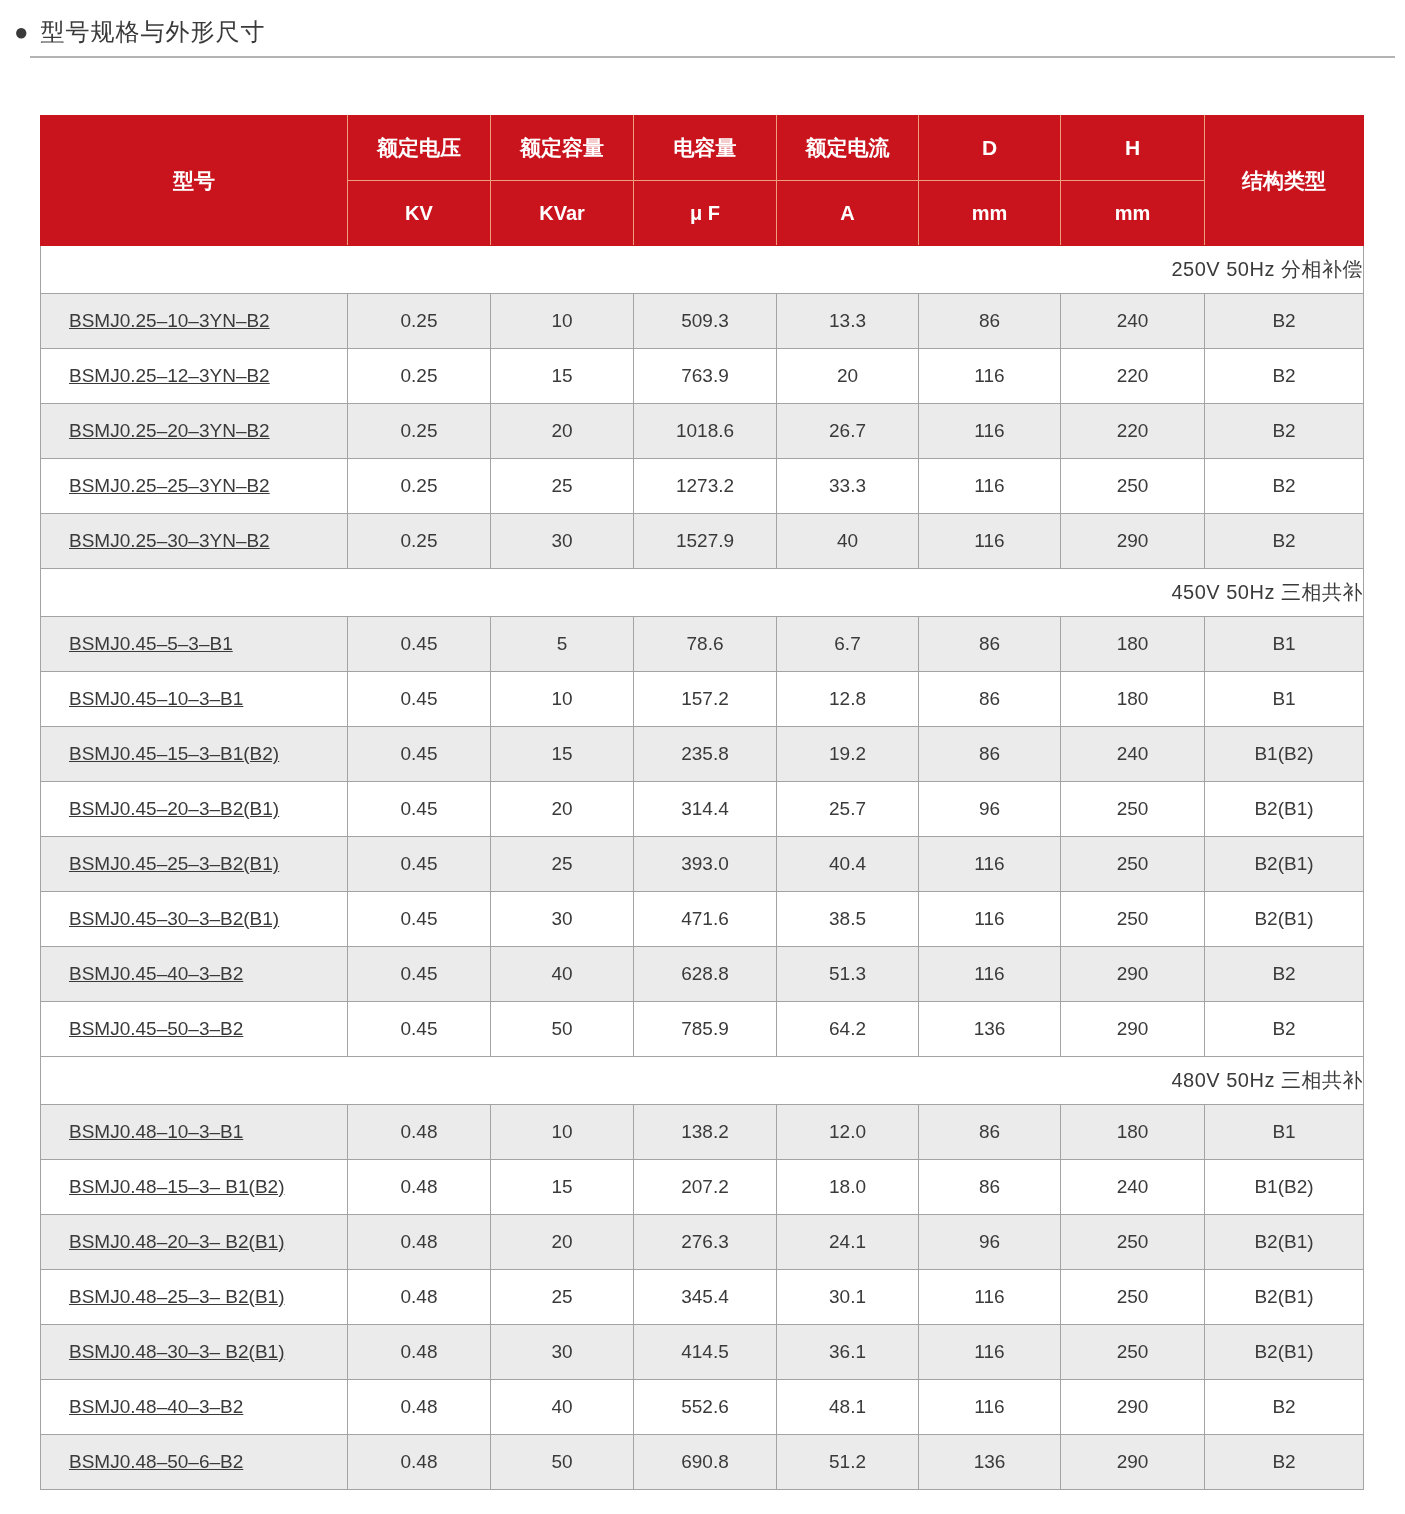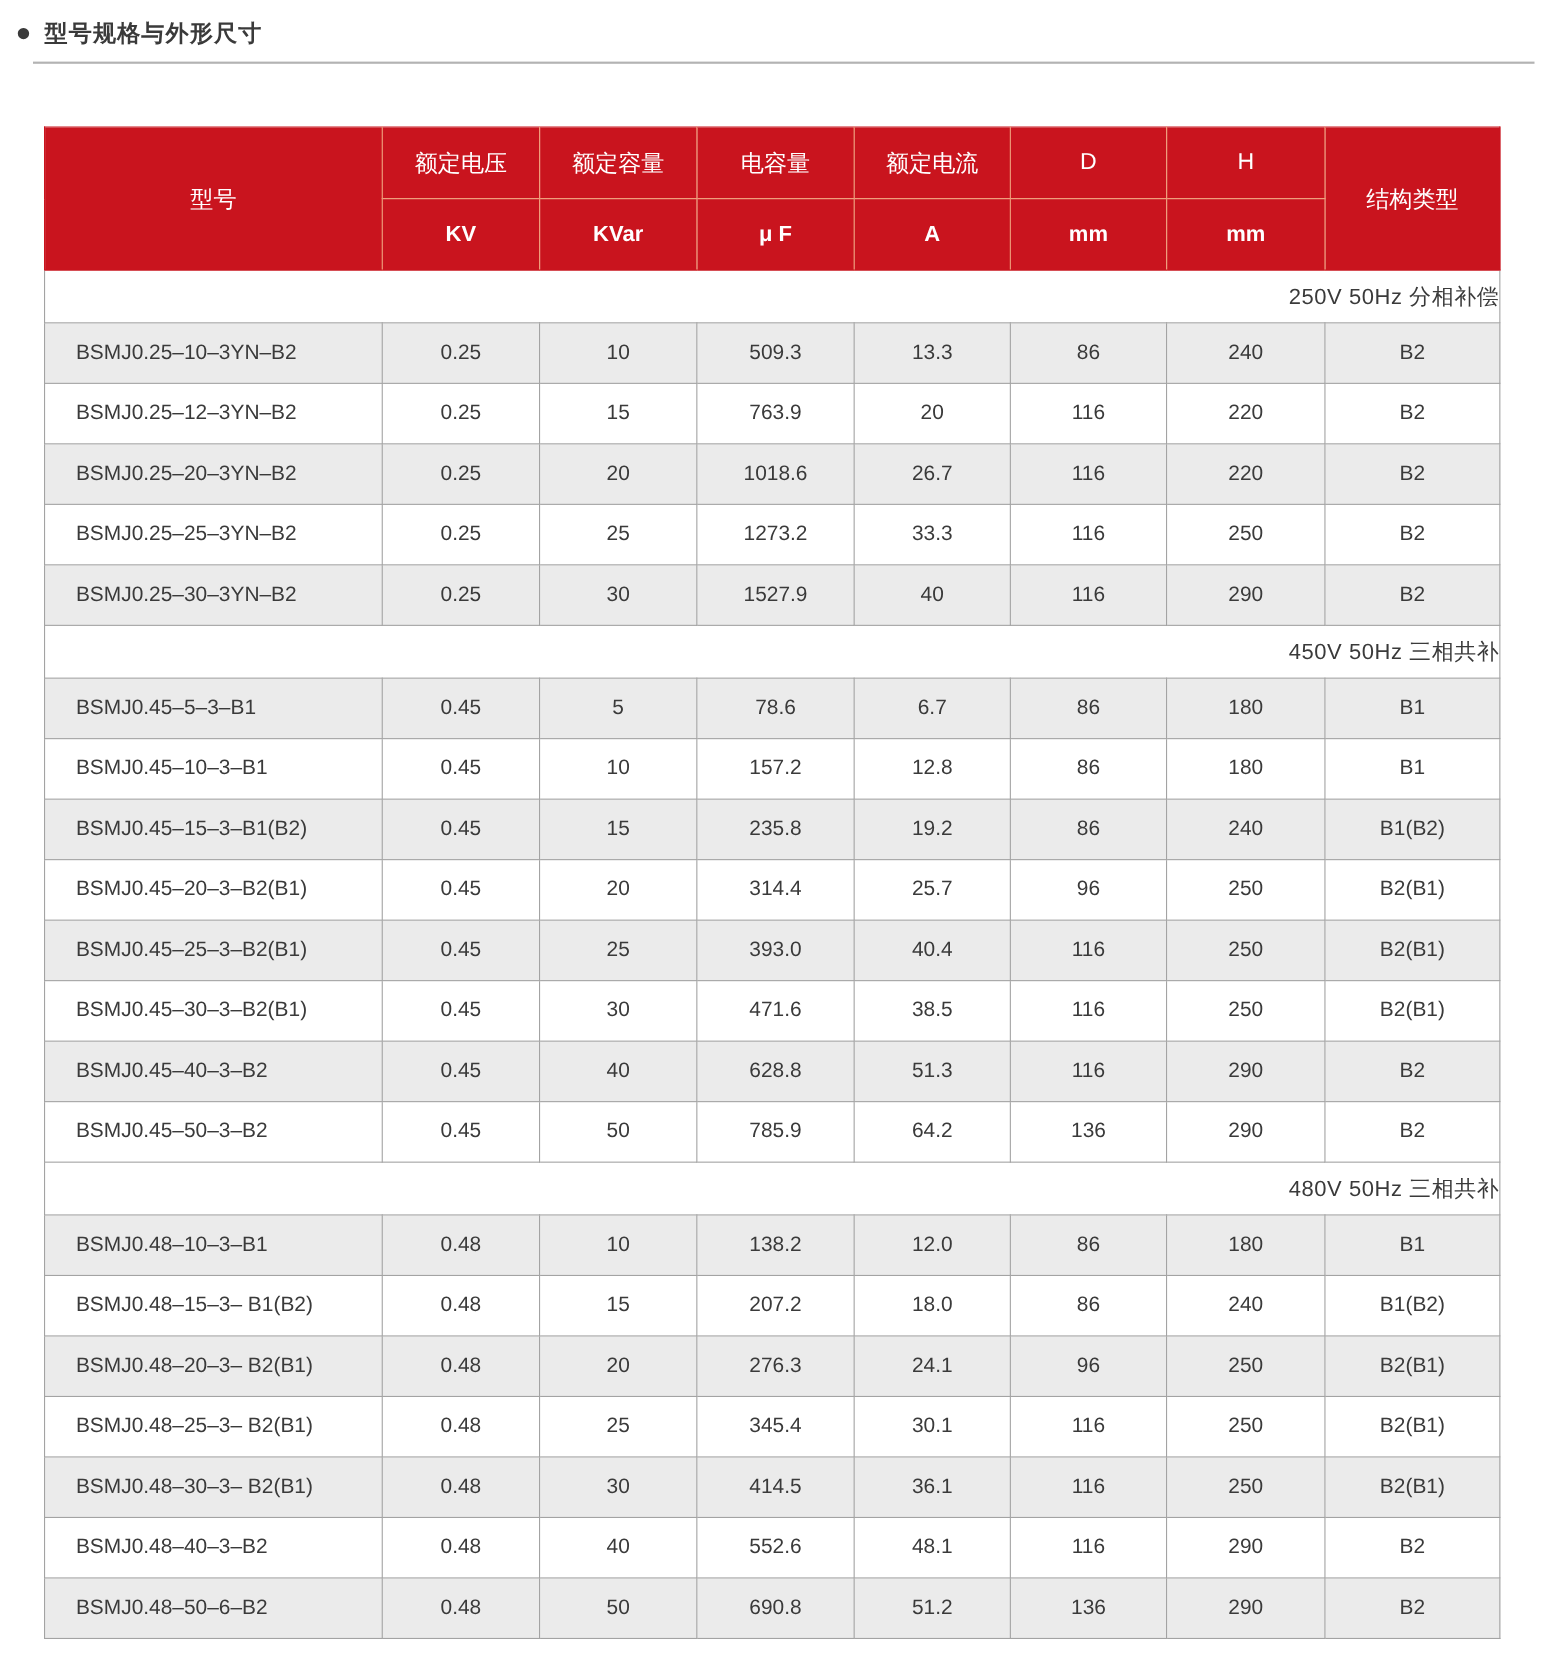--- a/index.html
+++ b/index.html
@@ -20,22 +20,22 @@
     align-items: center;
     gap: 12px;
     color: #3a3a3a;
   }
   .page-title .bullet {
     font-size: 24px;
     line-height: 1;
     color: #3a3a3a;
   }
   .page-title .title-text {
-    font-size: 21px;
-    font-weight: bold;
+    font-size: 24px;
+    font-weight: normal;
     letter-spacing: 1px;
   }
   .title-rule {
     position: absolute;
     top: 56px;
     left: 30px;
     width: 1365px;
     height: 2px;
     background: #b3b3b3;
   }
@@ -44,21 +44,21 @@
     top: 115px;
     left: 40px;
     width: 1323px;
     border-collapse: collapse;
     table-layout: fixed;
   }
   .spec-table thead th {
     background: #c9141e;
     color: #ffffff;
     border: 1px solid #ef9e7b;
-    font-weight: normal;
+    font-weight: bold;
     font-size: 21px;
     height: 64px;
     padding: 0;
     text-align: center;
     vertical-align: middle;
   }
   .spec-table thead tr.unit-row th {
     font-weight: bold;
     font-size: 20px;
   }
@@ -73,20 +73,21 @@
     height: 54px;
     text-align: center;
     vertical-align: middle;
     padding: 0;
     background: #ffffff;
   }
   .spec-table tbody tr.stripe td { background: #ebebeb; }
   .spec-table tbody td.model {
     text-align: left;
     padding-left: 28px;
+    text-decoration: underline;
   }
   .spec-table tbody tr.section-row td {
     background: #ffffff;
     height: 47px;
     font-size: 20px;
     text-align: right;
     letter-spacing: 0.5px;
   }
 </style>
 </head>

